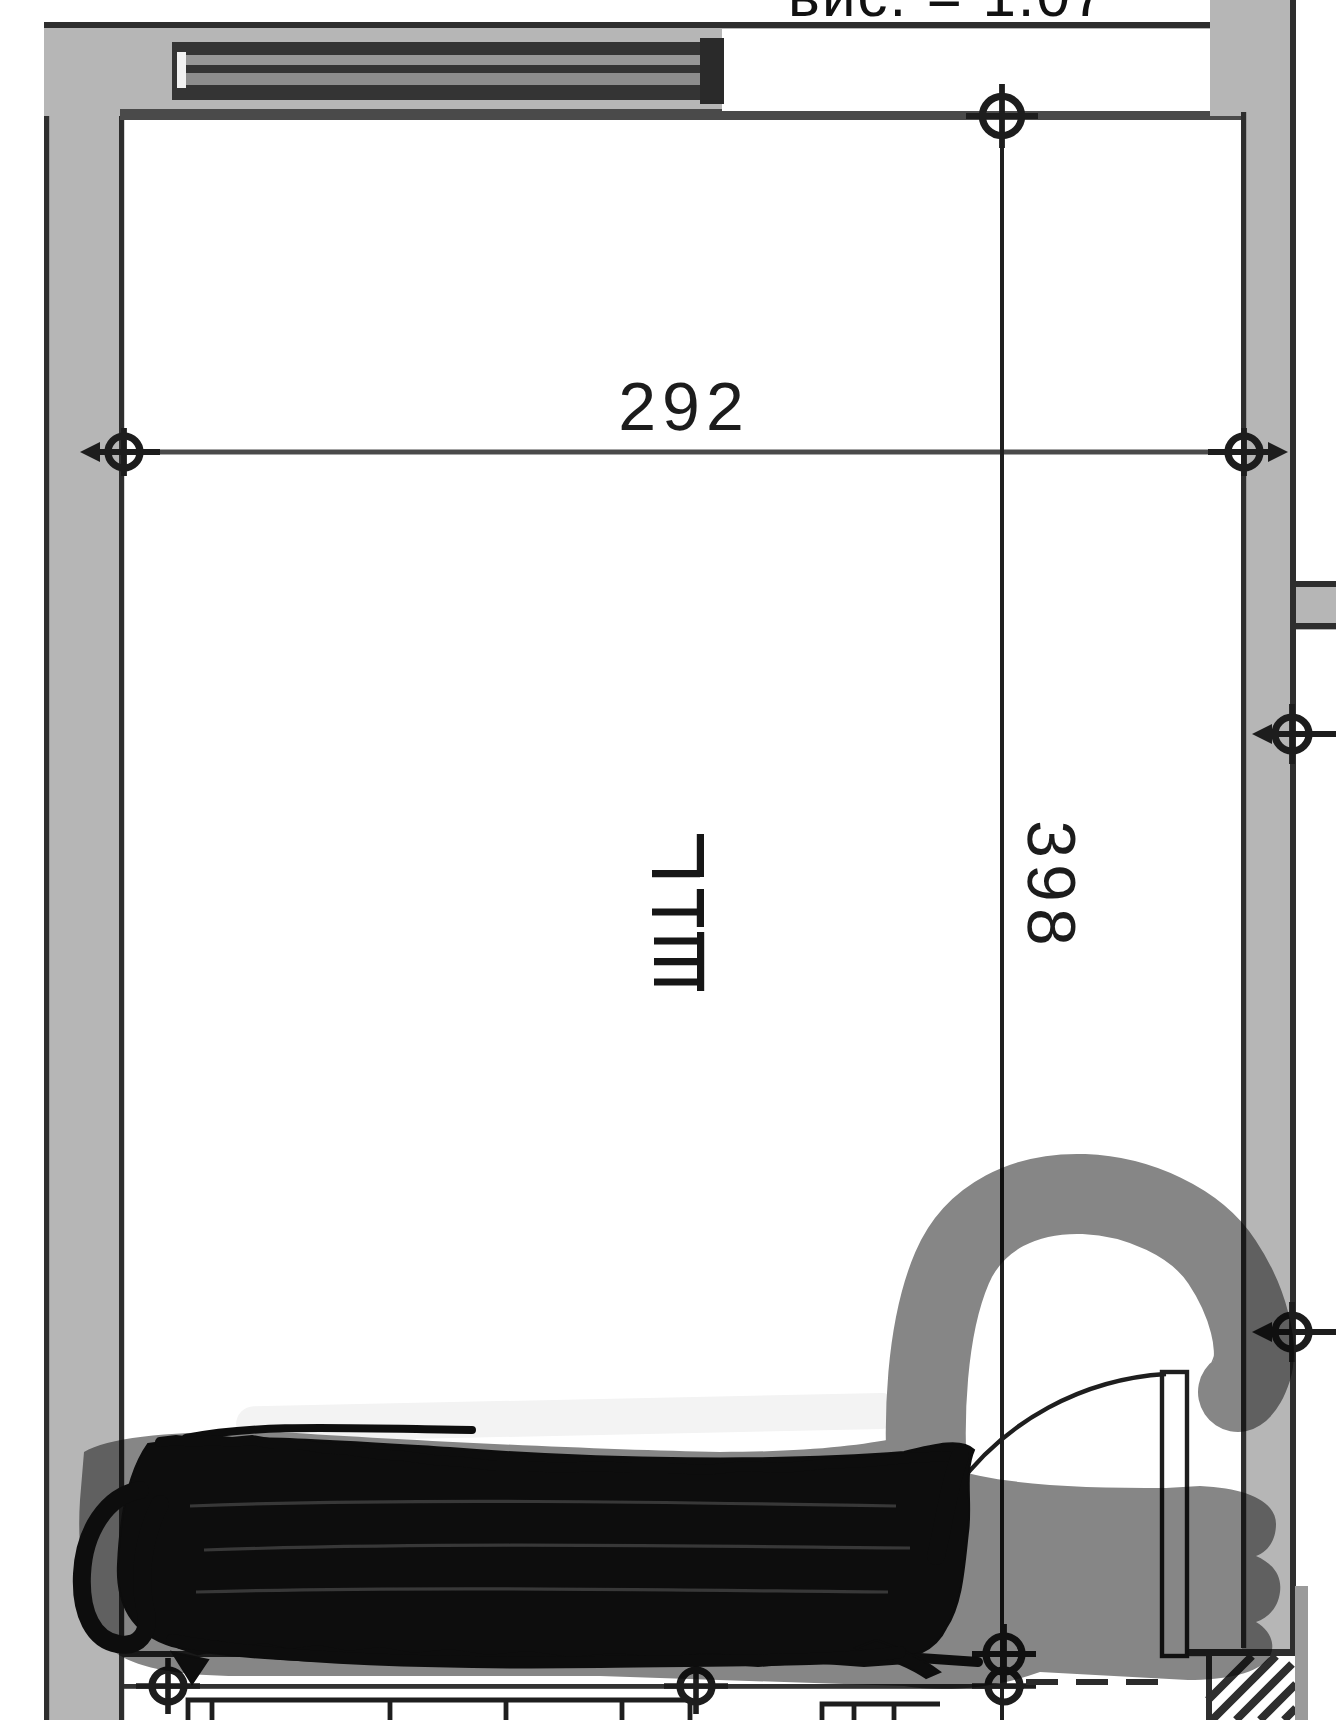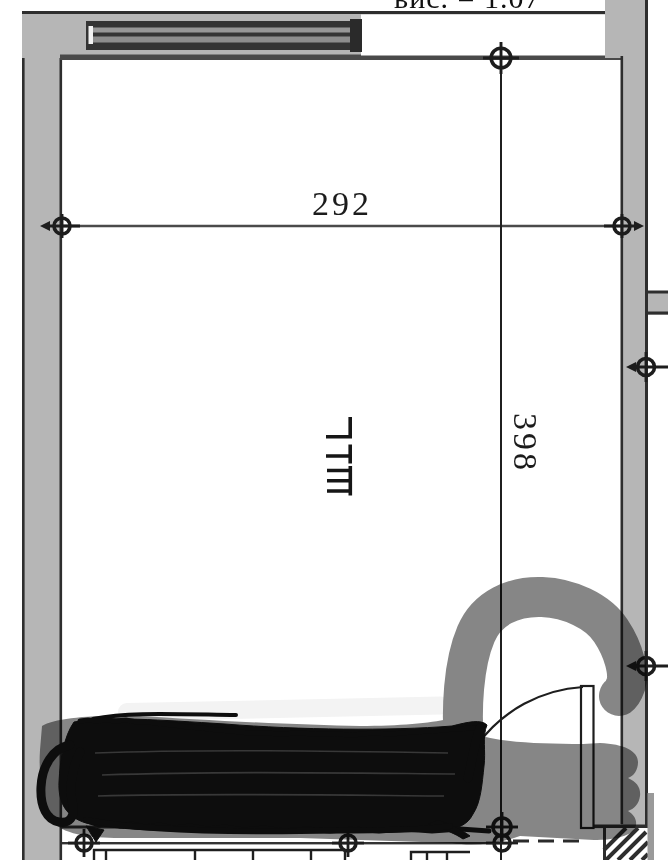--- a/index.html
+++ b/index.html
@@ -1,17 +1,17 @@
 <!DOCTYPE html>
 <html><head>
 <meta charset="utf-8">
 <style>
   html,body{margin:0;padding:0;background:#ffffff;}
   #plan{width:668px;height:860px;position:relative;overflow:hidden;
-        font-family:Liberation Serif, serif;}
+        font-family:Liberation Sans, sans-serif;}
   svg{display:block;}
 </style>
 </head>
 <body>
 <div id="plan">
 <svg width="668" height="860" viewBox="0 0 668 860" xmlns="http://www.w3.org/2000/svg">
 
   <rect x="0" y="0" width="668" height="860" fill="#ffffff"></rect>
 
   <rect x="62" y="58" width="560" height="785" fill="#ffffff"></rect>

